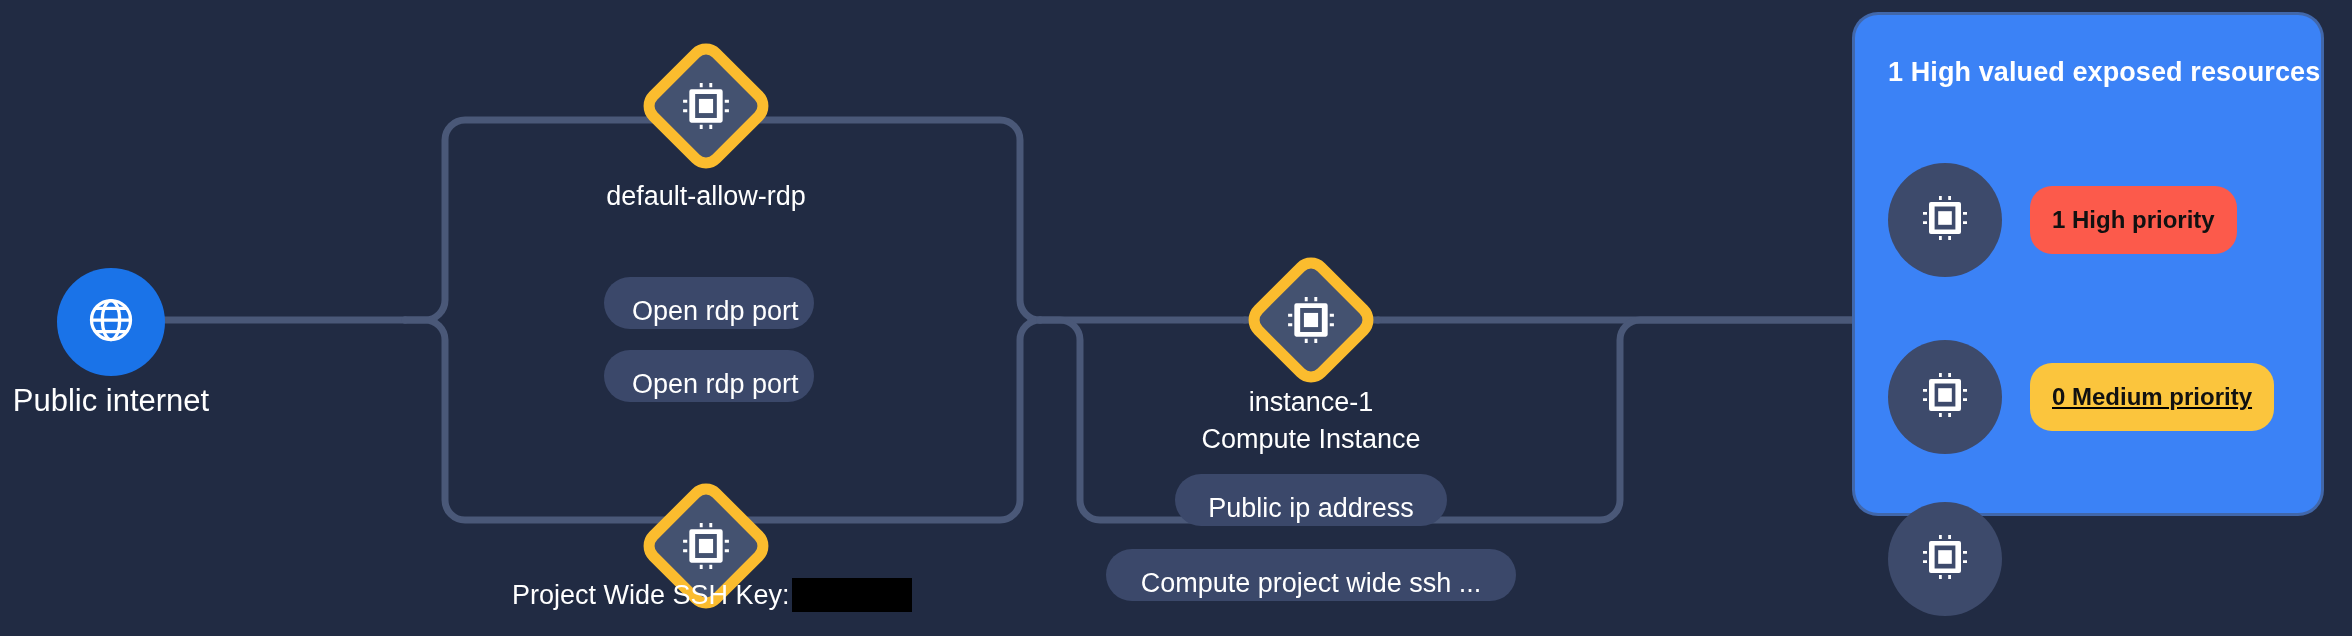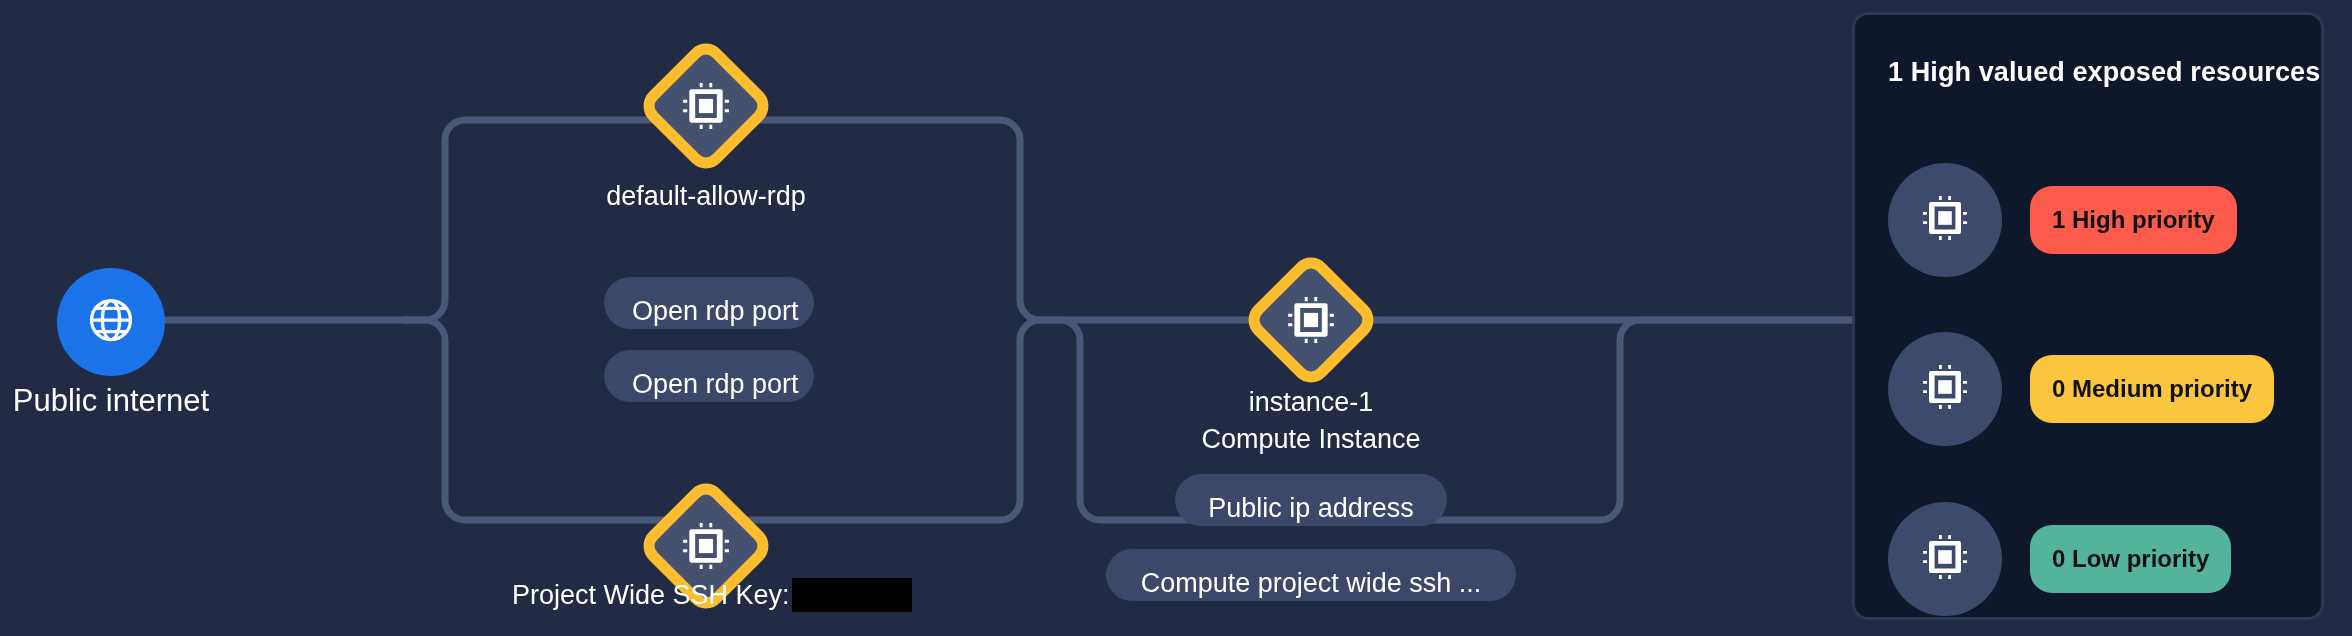--- a/index.html
+++ b/index.html
@@ -120,44 +120,44 @@
     background: #000000;
     margin-left: 2px;
   }
 
   
   #side-panel {
     position: absolute;
     left: 1852px;
     top: 12px;
     width: 472px;
-    height: 608px;
+    height: 504px;
     border: 3px solid #46537090;
-    border-radius: 16px;
+    border-radius: 26px;
     box-sizing: border-box;
-    background: #0f172a;
+    background: #3b82f6;
   }
   .panel-title {
     position: absolute;
     left: 33px; top: 42px;
     color: #ffffff;
     font-size: 27px;
     font-weight: bold;
     letter-spacing: 0.1px;
     white-space: nowrap;
   }
   .panel-row {
     position: absolute;
     left: 33px;
     display: flex;
     align-items: center;
     gap: 28px;
   }
   .panel-row.r0 { top: 148px; }
-  .panel-row.r1 { top: 317px; }
+  .panel-row.r1 { top: 325px; text-decoration: underline; }
   .panel-row.r2 { top: 487px; }
 
   .panel-avatar {
     width: 114px;
     height: 114px;
     border-radius: 50%;
     background: #3d4a6b;
     display: flex;
     align-items: center;
     justify-content: center;
@@ -309,17 +309,16 @@
         <span>
           <svg width="48" height="48" viewBox="0 0 24 24" fill="#ffffff">
             <path d="M9 1h1.4v2H9zM13.6 1H15v2h-1.4zM9 21h1.4v2H9zM13.6 21H15v2h-1.4z
                      M1 9h2v1.4H1zM1 13.6h2V15H1zM21 9h2v1.4h-2zM21 13.6h2V15h-2z"></path>
             <path d="M5 4h14a1 1 0 0 1 1 1v14a1 1 0 0 1-1 1H5a1 1 0 0 1-1-1V5a1 1 0 0 1 1-1z
                      m1.8 2.2v11.6h10.4V6.2z" fill-rule="evenodd"></path>
             <rect x="8.6" y="8.6" width="6.8" height="6.8"></rect>
           </svg>
         </span>
       </div>
-      <div class="priority-badge" style="background:#53b49b;">0 Low priority</div>
     </div>
   </div>
 
 </div>
 
 </body></html>

